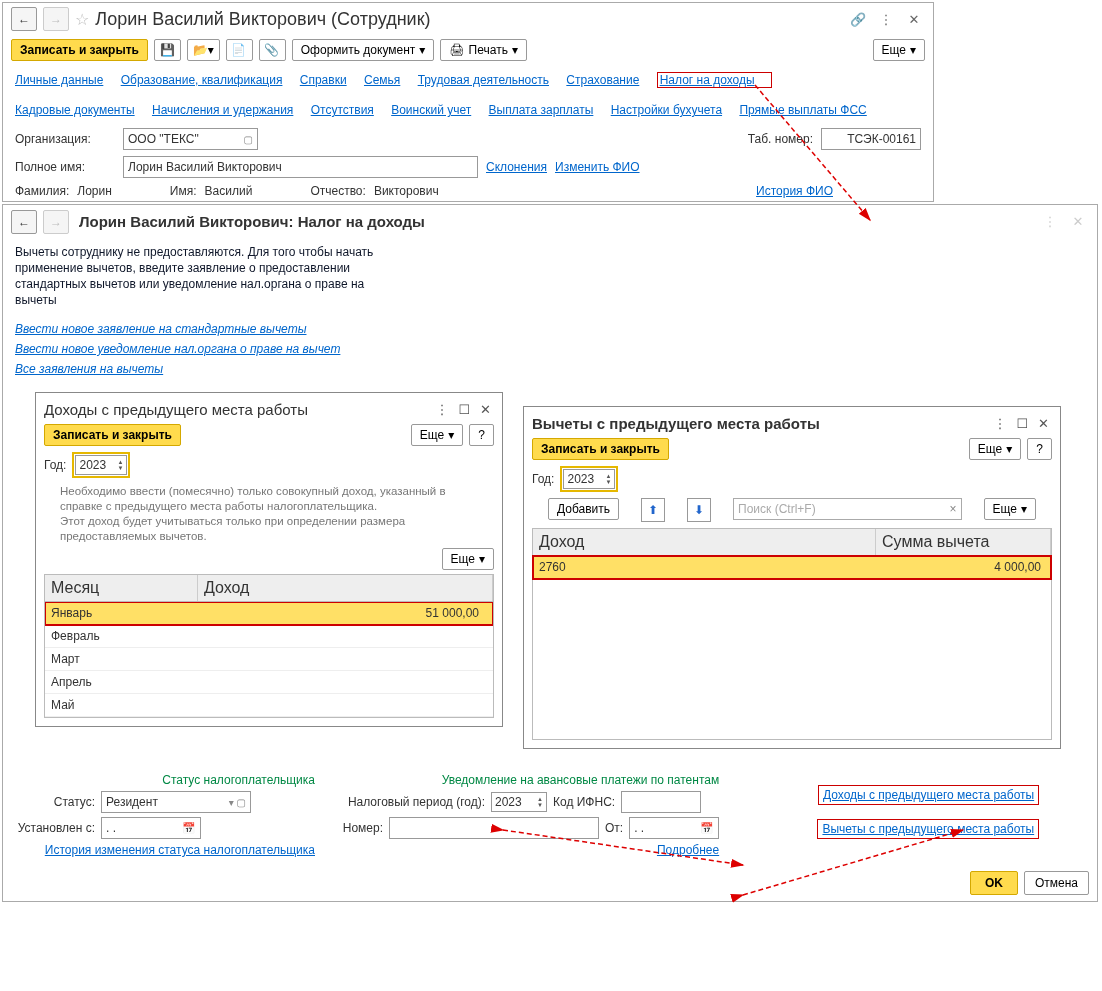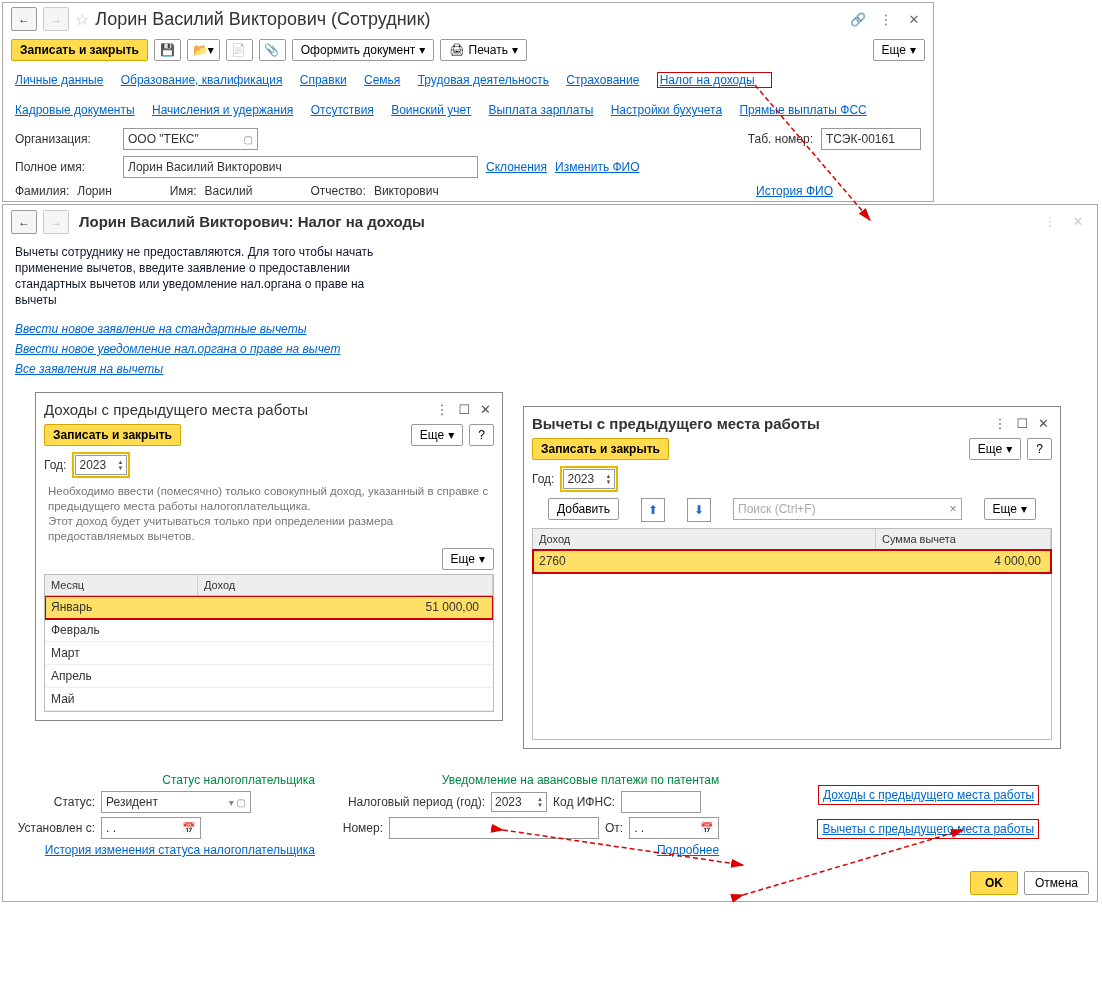--- a/index.html
+++ b/index.html
@@ -17,41 +17,41 @@
 .btn-yellow{background:#ffdb4d;border-color:#d4a800;font-weight:bold;}
 .btn-icon{padding:3px 5px;}
 .linkbar{padding:4px 12px;line-height:22px;}
 .linkbar a{margin-right:14px;}
 .highlight-box{border:1px solid #c00;padding:0 2px;}
 .form-row{display:flex;align-items:center;padding:3px 12px;gap:8px;}
 .lbl{width:100px;}
 .input{border:1px solid #999;padding:3px 4px;min-height:14px;display:flex;align-items:center;background:#fff;}
 .input.w1{width:125px;position:relative;}
 .input.w2{width:345px;}
-.input.w3{width:90px;}
+.input.w3{width:90px;justify-content:flex-end;}
 .pick-icon{color:#888;margin-left:auto;font-size:10px;}
 .gray-note{color:#0f172a;padding:6px 12px;line-height:16px;max-width:360px;}
 .links-col{padding:2px 12px;}
 .links-col a{display:block;margin:6px 0;font-style:italic;}
 .panels{display:flex;gap:20px;padding:8px 24px 16px 32px;align-items:flex-start;}
 .panel{border:1px solid #888;padding:8px;position:relative;background:#fff;}
 .panel.p1{width:450px;}
 .panel.p2{width:520px;margin-top:14px;}
 .panel-head{display:flex;align-items:center;margin-bottom:6px;}
 .panel-title{font-size:15px;font-weight:300;flex:1;}
 .panel-btns{display:flex;gap:4px;font-size:13px;color:#555;}
 .panel-btns span{cursor:pointer;padding:0 3px;}
 .panel-tb{display:flex;align-items:center;gap:6px;margin:6px 0;}
 .year-box{border:2px solid #e6b800;padding:1px;display:inline-flex;}
 .spin{border:1px solid #999;padding:2px 3px;display:flex;align-items:center;width:44px;}
 .spin-arrows{display:flex;flex-direction:column;margin-left:auto;font-size:6px;line-height:6px;color:#555;}
-.note-g{color:#777;font-size:11.5px;line-height:15px;margin:4px 4px;}
+.note-g{color:#777;font-size:11.5px;line-height:15px;margin:4px 16px;}
 .tbl{border:1px solid #bbb;margin-top:4px;}
 .tbl-head{display:flex;background:#eee;border-bottom:1px solid #bbb;}
-.tbl-head>div{padding:4px 6px;border-right:1px solid #ccc;font-size:11px;}
+.tbl-head>div{padding:4px 6px;border-right:1px solid #ccc;font-size:16px;}
 .tbl-body{max-height:130px;overflow:hidden;}
 .tbl-row{display:flex;border-bottom:1px solid #eee;}
 .tbl-row>div{padding:4px 6px;font-size:12px;}
 .tbl-row.sel{background:#ffe066;}
 .tbl-row.hl{outline:2px solid #c00;outline-offset:-1px;}
 .col-m{width:140px;}
 .col-d{flex:1;text-align:right;padding-right:14px!important;}
 .col-dh{width:330px;}
 .col-sv{flex:1;text-align:right;padding-right:10px!important;}
 .grow{flex:1;}

